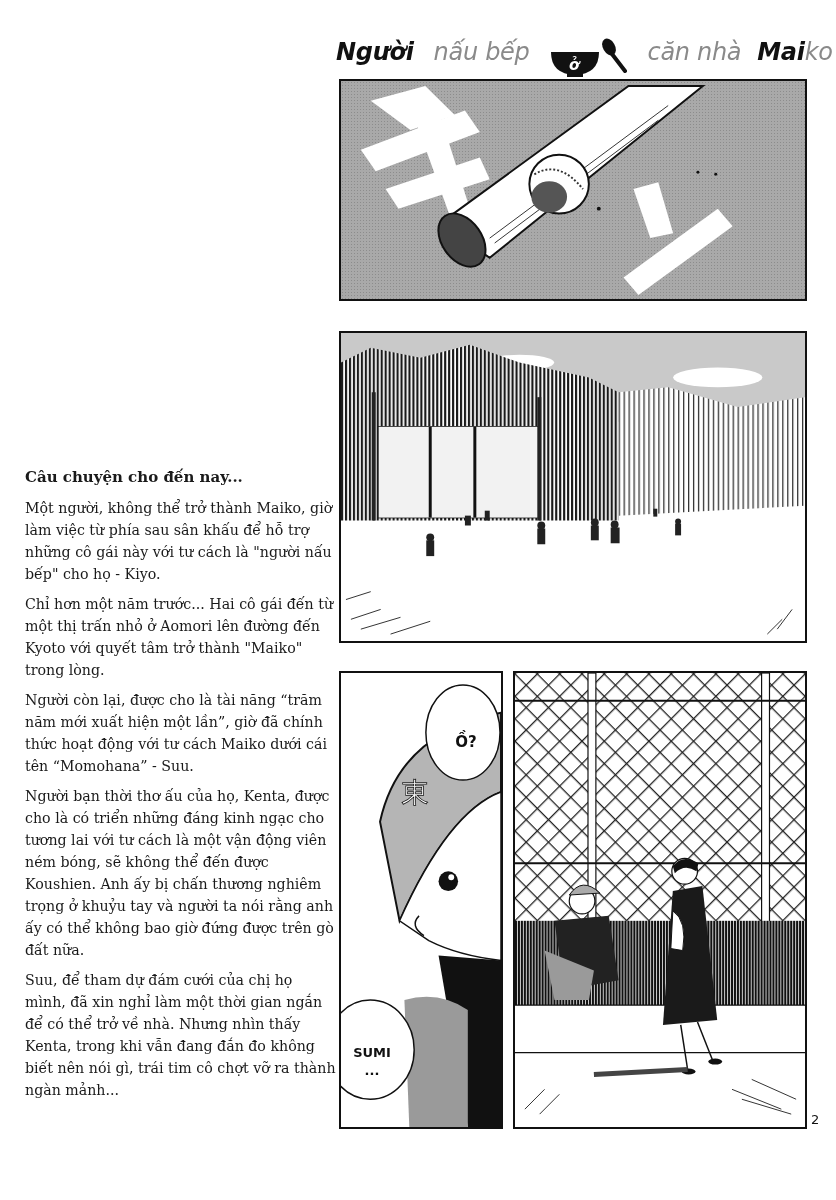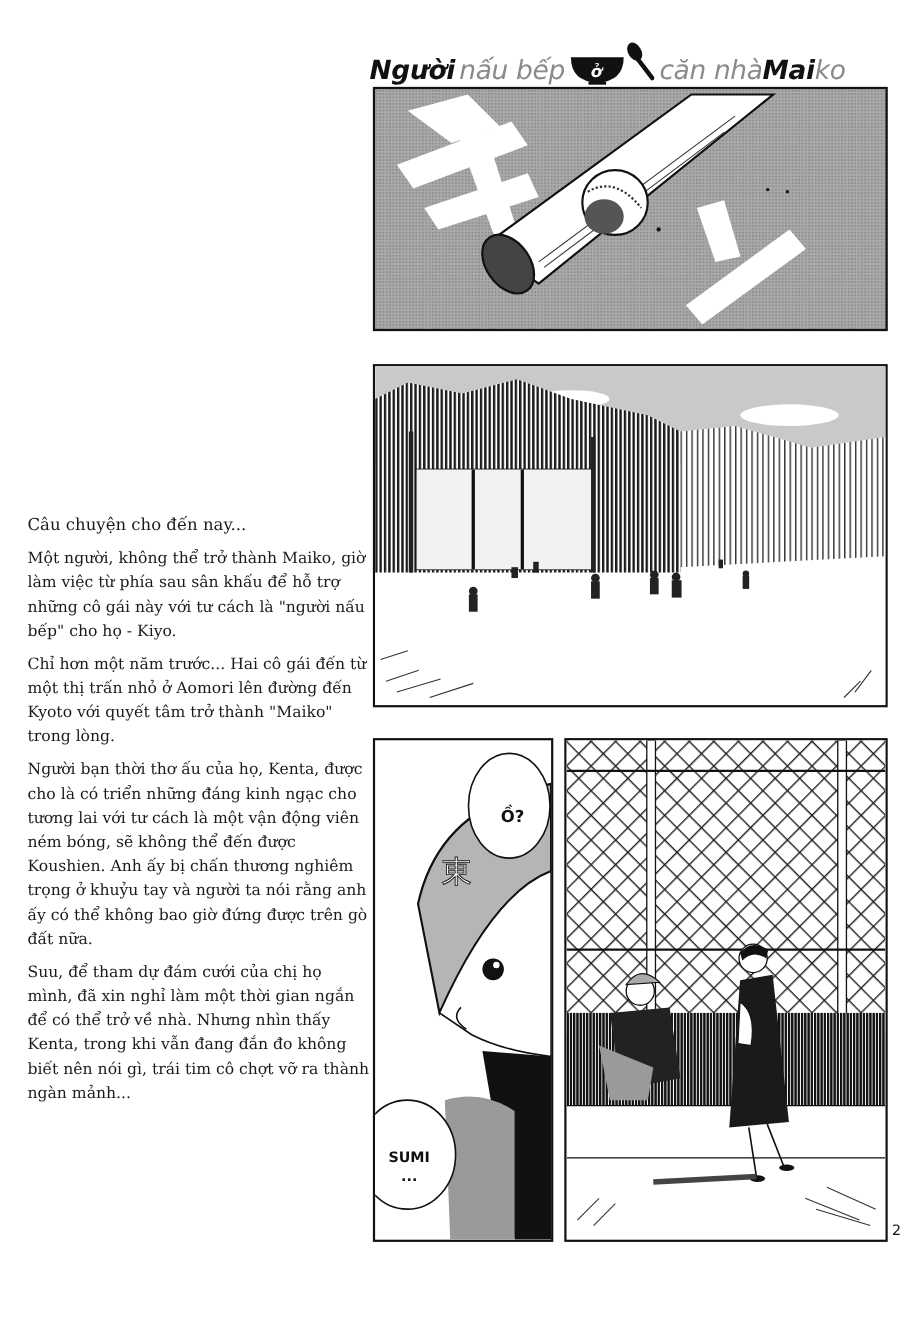--- a/index.html
+++ b/index.html
@@ -3,21 +3,21 @@
 <meta charset="utf-8">
 <style>
   html, body { margin: 0; padding: 0; }
   body {
     width: 836px; height: 1200px; background: #ffffff; position: relative; overflow: hidden;
     font-family: "DejaVu Serif", "Liberation Serif", serif;
   }
   
   .title {
     position: absolute; left: 336px; top: 38px; height: 40px; width: 470px;
-    display: flex; align-items: flex-end; gap: 4px;
+    display: flex; align-items: flex-start; gap: 20px;
     font-family: "DejaVu Sans", "Liberation Sans", sans-serif; font-style: italic;
     font-size: 24px; letter-spacing: -0.3px; white-space: nowrap;
   }
   .title .bold { font-weight: bold; color: #111; }
   .title .gray { color: #8a8a8a; font-weight: normal; }
   .title .icon { width: 78px; height: 40px; flex: 0 0 auto; }
 
   
   .panel { position: absolute; border: 2.5px solid #111; box-sizing: border-box; overflow: hidden; }
   .p1 { left: 339px; top: 79px; width: 468px; height: 222px;
@@ -38,21 +38,21 @@
     position: absolute; left: 811px; top: 1112px;
     font-family: "DejaVu Sans", "Liberation Sans", sans-serif; font-size: 13px; color: #111;
   }
 
   
   .recap {
     position: absolute; left: 25px; top: 466px; width: 312px;
     font-family: "DejaVu Serif", "Liberation Serif", serif;
     font-size: 14.2px; line-height: 22px; color: #1a1a1a;
   }
-  .recap h2 { font-size: 15px; font-weight: normal; margin: 0 0 9px 0; line-height: 22px; }
+  .recap h2 { font-size: 15px; font-weight: bold; margin: 0 0 9px 0; line-height: 22px; }
   .recap p { margin: 0 0 8px 0; }
 </style>
 </head>
 <body>
 
 <div class="title">
   <span class="bold">Người</span>
   <span class="gray">nấu bếp</span>
   <svg class="icon" viewBox="0 0 78 40">
     <path d="M2 14 Q2 36 26 37 Q50 36 50 14 Z" fill="#111"></path>
@@ -219,15 +219,16 @@
     </g>
   </svg>
 </div>
 
 <div class="page-number">2</div>
 
 <div class="recap">
   <h2>Câu chuyện cho đến nay...</h2>
   <p>Một người, không thể trở thành Maiko, giờ làm việc từ phía sau sân khấu để hỗ trợ những cô gái này với tư cách là "người nấu bếp" cho họ - Kiyo.</p>
   <p>Chỉ hơn một năm trước... Hai cô gái đến từ một thị trấn nhỏ ở Aomori lên đường đến Kyoto với quyết tâm trở thành "Maiko" trong lòng.</p>
+  <p>Người còn lại, được cho là tài năng “trăm năm mới xuất hiện một lần”, giờ đã chính thức hoạt động với tư cách Maiko dưới cái tên “Momohana” - Suu.</p>
   <p>Người bạn thời thơ ấu của họ, Kenta, được cho là có triển những đáng kinh ngạc cho tương lai với tư cách là một vận động viên ném bóng, sẽ không thể đến được Koushien. Anh ấy bị chấn thương nghiêm trọng ở khuỷu tay và người ta nói rằng anh ấy có thể không bao giờ đứng được trên gò đất nữa.</p>
   <p>Suu, để tham dự đám cưới của chị họ mình, đã xin nghỉ làm một thời gian ngắn để có thể trở về nhà. Nhưng nhìn thấy Kenta, trong khi vẫn đang đắn đo không biết nên nói gì, trái tim cô chợt vỡ ra thành ngàn mảnh...</p>
 </div>
 
 </body></html>

